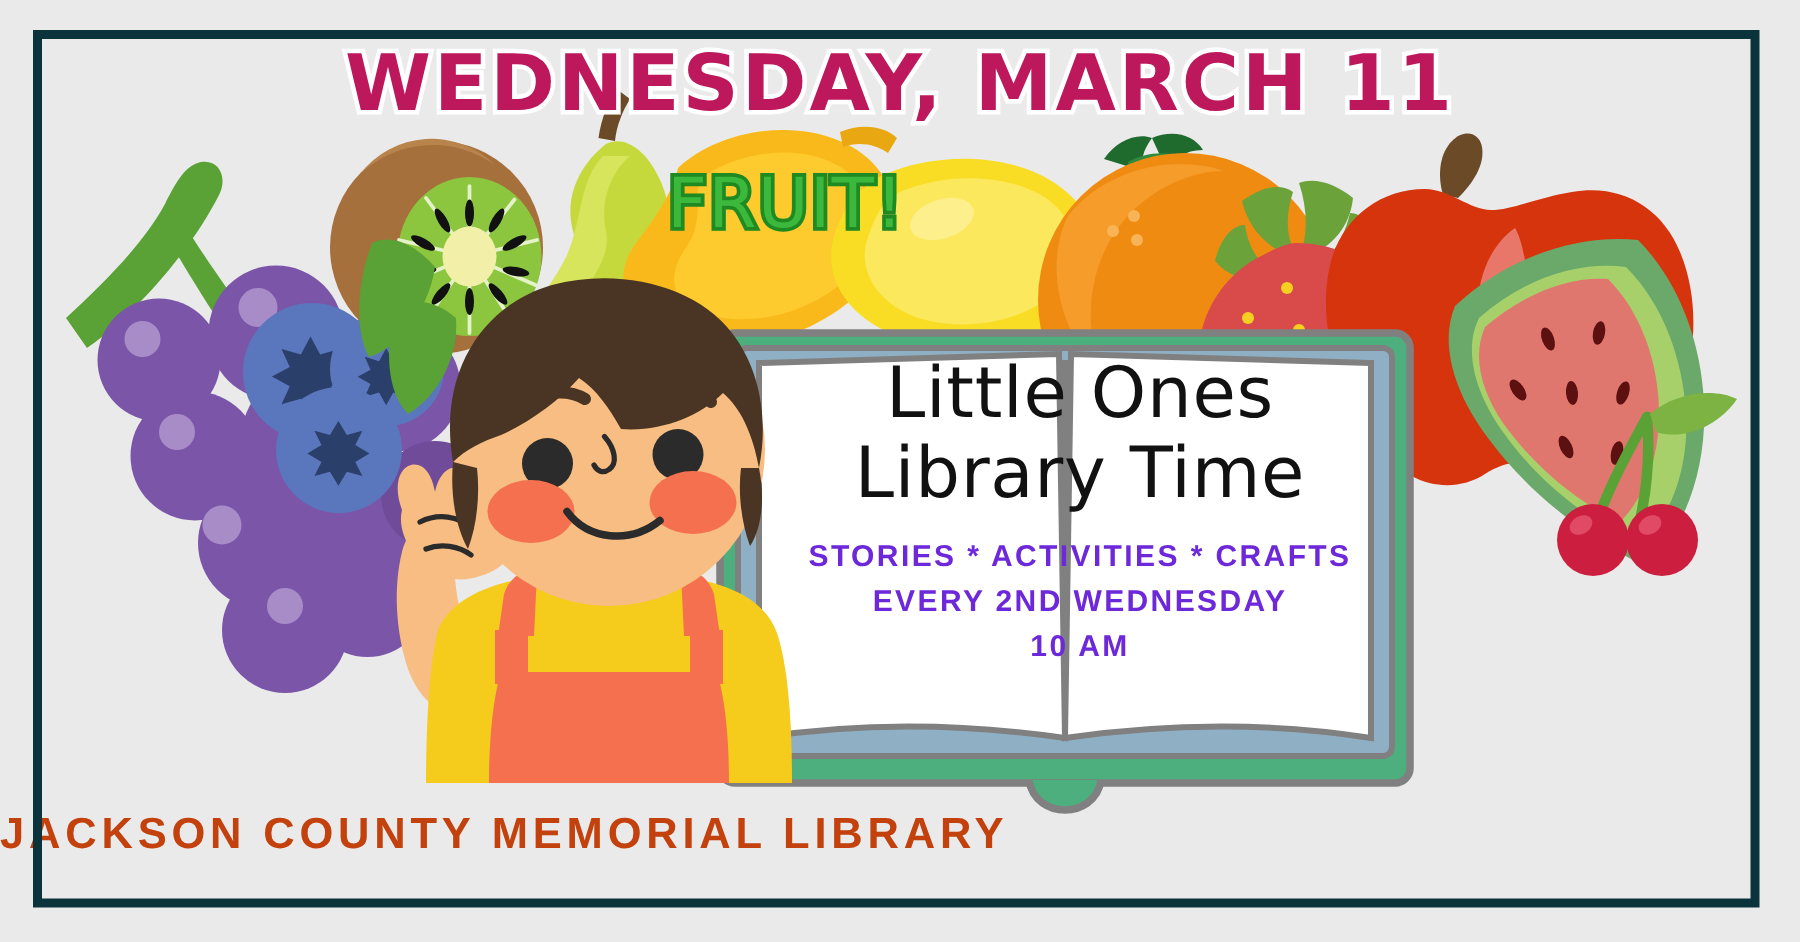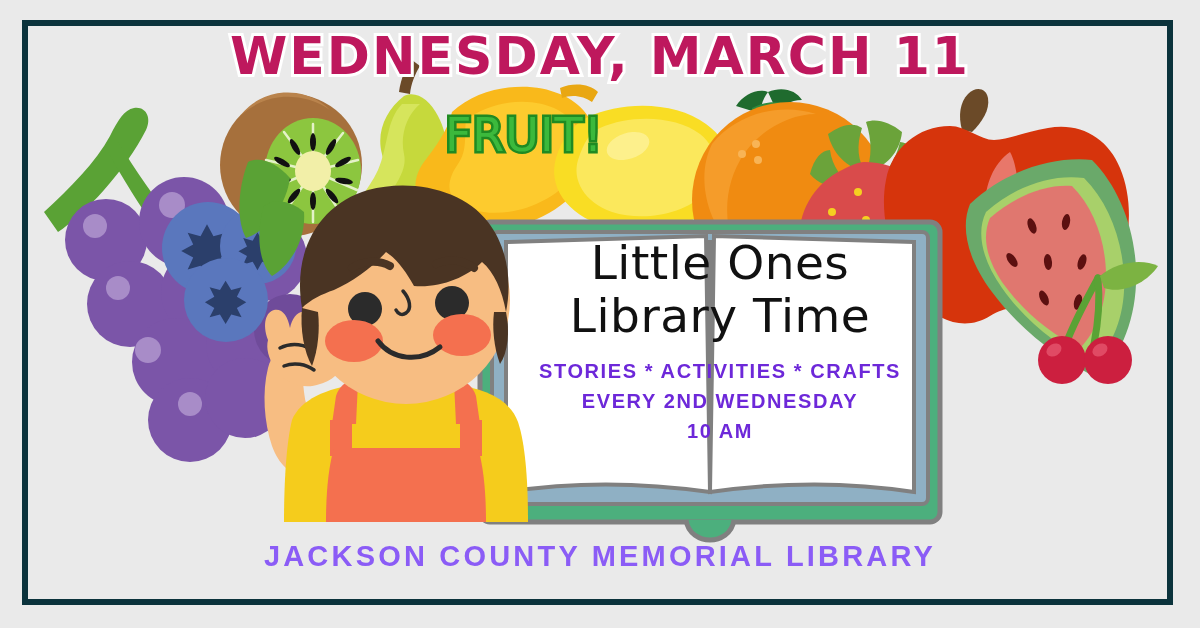--- a/index.html
+++ b/index.html
@@ -100,27 +100,26 @@
     line-height: 1.5;
     letter-spacing: 1.6px;
     color: #6d28d9;
   }
 
   .footer {
     position: absolute;
     left: 0;
     top: 540px;
     width: 1200px;
-    text-align: center;
     z-index: 30;
     font-family: "Liberation Sans", sans-serif;
     font-weight: bold;
     font-size: 29px;
     letter-spacing: 3.2px;
-    color: #8b5cf6;
+    color: #c2410c;
     text-transform: uppercase;
   }
 </style>
 </head>
 <body>
 
 <div class="flyer">
 
   <div class="art">
     <svg width="1200" height="628" viewBox="0 0 1200 628" xmlns="http://www.w3.org/2000/svg">

